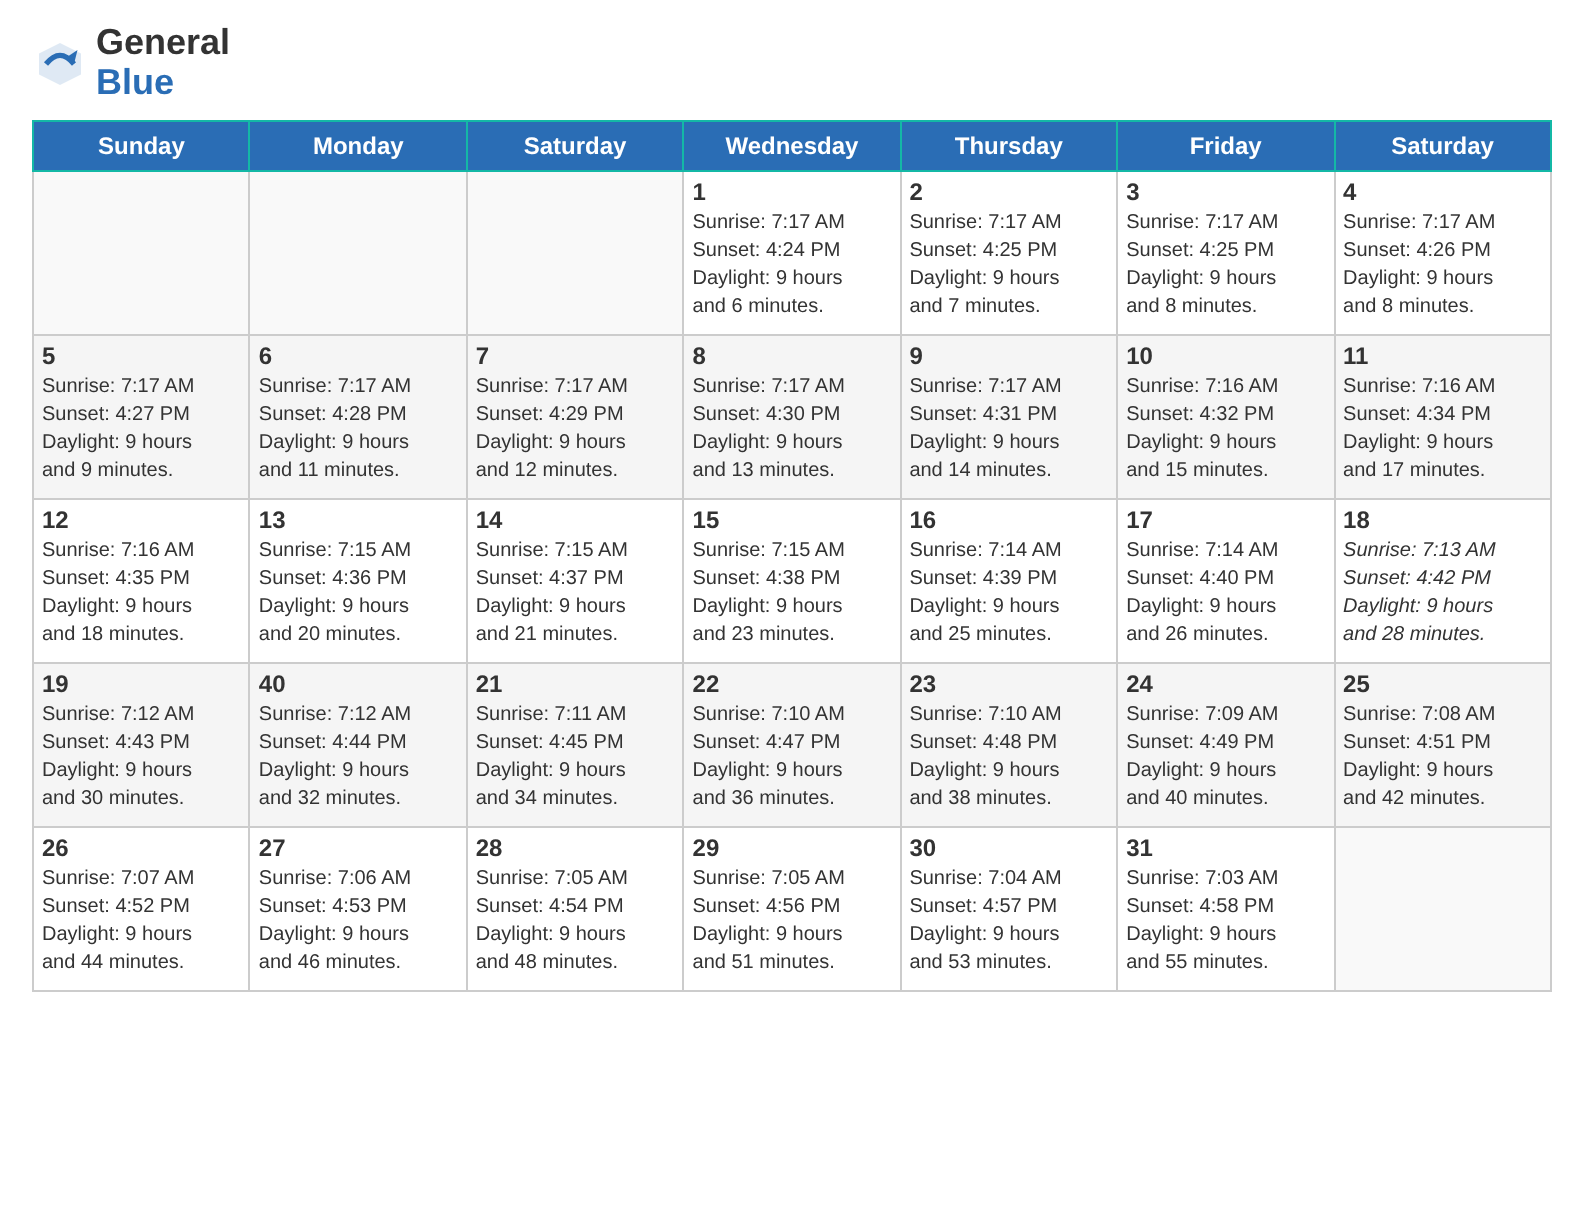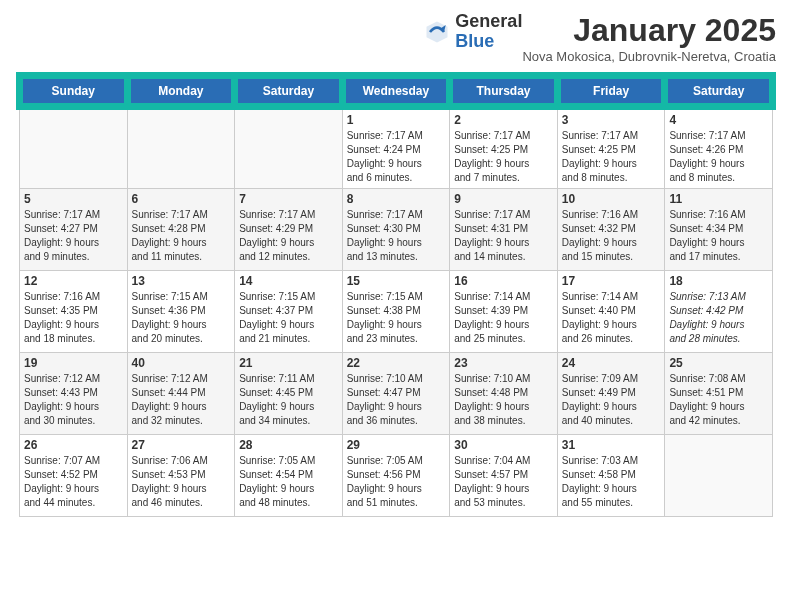--- a/index.html
+++ b/index.html
@@ -11,21 +11,21 @@
       overflow: hidden;
     }
     .page {
       width: 792px;
       height: 612px;
       padding: 12px 16px;
     }
     .header {
       display: flex;
       align-items: flex-start;
-      justify-content: flex-end;
+      justify-content: flex-start;
       margin-bottom: 8px;
     }
     .logo {
       display: flex;
       align-items: center;
       gap: 4px;
     }
     .logo-text {
       font-size: 18px;
       font-weight: bold;
@@ -53,21 +53,21 @@
       width: 100%;
       border-collapse: collapse;
       border: 1px solid #ccc;
     }
     .calendar th {
       background: #2a6db5;
       color: #fff;
       text-align: center;
       font-size: 12px;
       padding: 5px 4px;
-      border: 7px solid #14b8a6;
+      border: 1px solid #14b8a6;
       font-weight: bold;
     }
     .calendar td {
       vertical-align: top;
       border: 1px solid #ccc;
       padding: 3px 4px;
       width: calc(100% / 7);
       background: #fff;
       font-size: 10px;
       color: #333;
@@ -98,24 +98,20 @@
       <svg class="logo-icon" viewBox="0 0 32 32">
         <polygon points="16,4 28,10 28,22 16,28 4,22 4,10" fill="#2a6db5" opacity="0.15"></polygon>
         <path d="M8 16 Q16 6 24 16" stroke="#2a6db5" stroke-width="3" fill="none"></path>
         <path d="M20 12 L26 8 L24 16" fill="#2a6db5"></path>
       </svg>
       <div class="logo-text">
         <span class="logo-general">General</span><br>
         <span class="logo-blue">Blue</span>
       </div>
     </div>
-    <div class="title-area">
-      <div class="month-title">January 2025</div>
-      <div class="subtitle">Nova Mokosica, Dubrovnik-Neretva, Croatia</div>
-    </div>
   </div>
 
   <table class="calendar">
     <thead>
       <tr>
       <th>Sunday</th>
           <th>Monday</th>
           <th>Saturday</th>
           <th>Wednesday</th>
           <th>Thursday</th>

